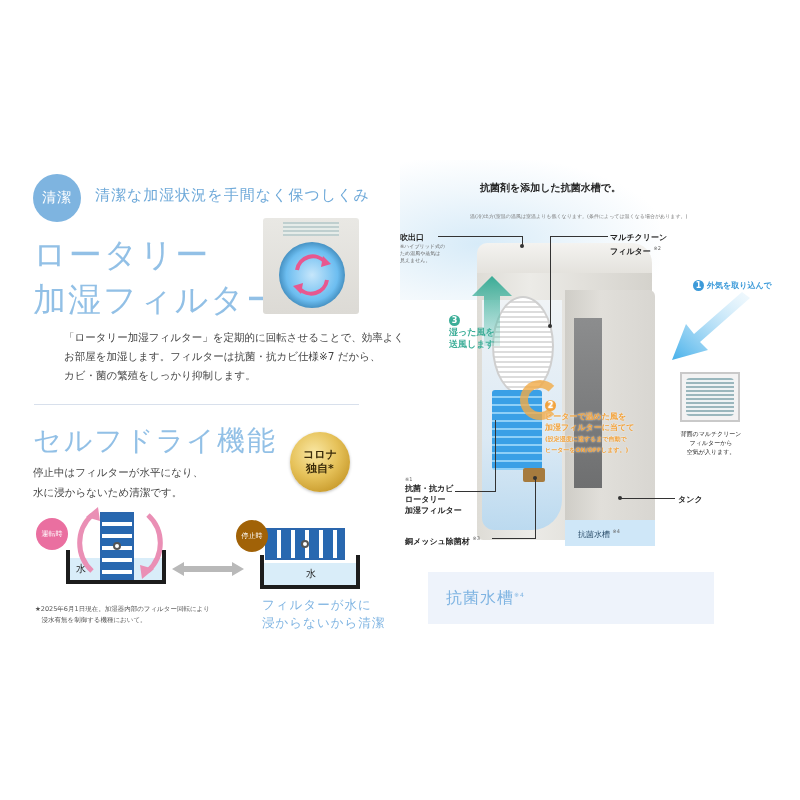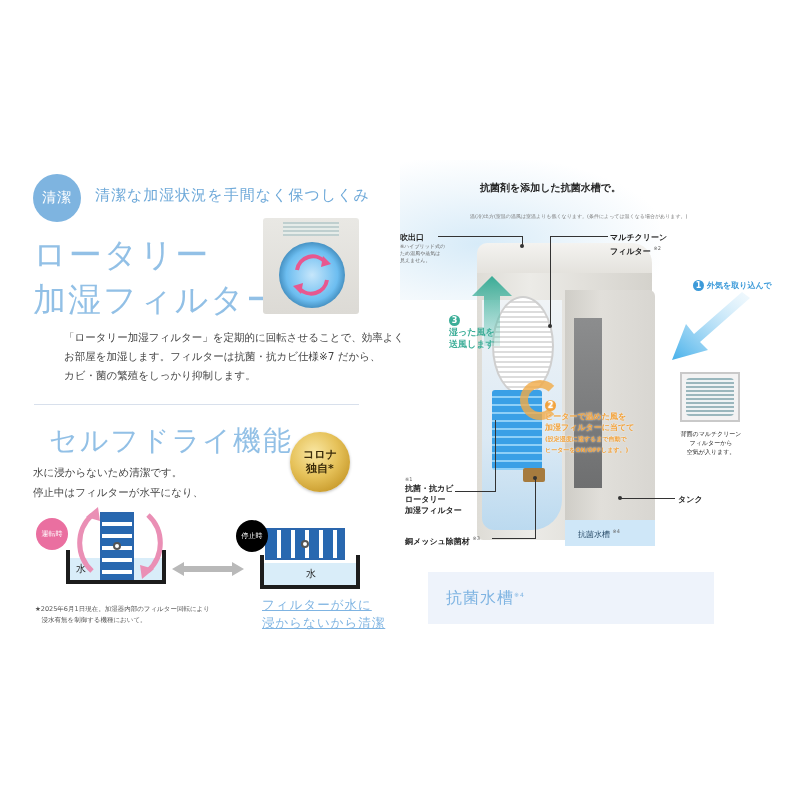--- a/index.html
+++ b/index.html
@@ -28,21 +28,21 @@
     position: absolute; left: 16px; top: 24px; width: 66px; height: 66px; border-radius: 50%;
     background: radial-gradient(circle, #c6e6fb 0%, #6cbdf0 55%, #246a9a 85%, #1b2b3a 100%);
   }
   .rotary-photo svg { position: absolute; left: 16px; top: 24px; }
 
   .rotary-desc { position: absolute; left: 33px; top: 328px; font-size: 10.5px; line-height: 19px; color: #444; width: 330px; margin-left: 31px; }
   .rotary-desc div { white-space: nowrap; }
 
   .divider { position: absolute; left: 34px; top: 404px; width: 325px; height: 1px; background: #d8e0ec; }
 
-  .selfdry-title { position: absolute; left: 33px; top: 422px; font-size: 28px; color: #92c0e6; letter-spacing: 2px; white-space: nowrap; margin-left: 16px; }
+  .selfdry-title { position: absolute; left: 33px; top: 422px; font-size: 28px; color: #92c0e6; letter-spacing: 2px; white-space: nowrap; }
   .selfdry-desc { position: absolute; left: 33px; top: 462px; font-size: 10.5px; line-height: 20px; color: #444; }
   .selfdry-desc div { white-space: nowrap; }
 
   .gold-badge {
     position: absolute; left: 290px; top: 432px; width: 60px; height: 60px; border-radius: 50%;
     background: radial-gradient(circle at 40% 35%, #f9e7a3 0%, #e6c25a 45%, #c89a2b 80%, #a77b18 100%);
     box-shadow: 0 1px 3px rgba(0,0,0,0.25);
     display: flex; flex-direction: column; align-items: center; justify-content: center;
     font-size: 11px; font-weight: bold; color: #3b2c0a; line-height: 14px;
   }
@@ -61,21 +61,21 @@
   }
   .filter-horiz {
     position: absolute; left: 265px; top: 528px; width: 80px; height: 32px;
     background: repeating-linear-gradient(90deg, #2868b0 0 10px, #ffffff 10px 14px); border: 2px solid #2a66ad;
   }
   .hub { position: absolute; width: 8px; height: 8px; border-radius: 50%; border: 2px solid #555; background: #fff; }
 
   .double-arrow { position: absolute; left: 172px; top: 562px; width: 72px; height: 14px; }
   .note-text { position: absolute; left: 35px; top: 604px; font-size: 6.5px; line-height: 11px; color: #555; white-space: nowrap; }
   .not-submerged { position: absolute; left: 262px; top: 596px; font-size: 12.5px; line-height: 18px; color: #7fb4e2; letter-spacing: 1px; }
-  .not-submerged div { white-space: nowrap; text-decoration: underline; }
+  .not-submerged div { white-space: nowrap; }
 
   
   .sky-glow {
     position: absolute; left: 400px; top: 160px; width: 260px; height: 140px;
     background: radial-gradient(ellipse at 30% 60%, #d7ebf8 0%, rgba(230,242,250,0.6) 45%, rgba(255,255,255,0) 75%);
   }
   .intro-text { position: absolute; left: 480px; top: 180px; font-size: 10px; line-height: 15px; color: #222; font-weight: bold; }
   .intro-text div { white-space: nowrap; }
   .intro-small { position: absolute; left: 470px; top: 213px; font-size: 5px; color: #777; white-space: nowrap; }
 
@@ -174,22 +174,22 @@
 <div class="rotary-desc">
   <div>「ロータリー加湿フィルター」を定期的に回転させることで、効率よく</div>
   <div>お部屋を加湿します。フィルターは抗菌・抗カビ仕様※7 だから、</div>
   <div>カビ・菌の繁殖をしっかり抑制します。</div>
 </div>
 
 <div class="divider"></div>
 
 <div class="selfdry-title">セルフドライ機能</div>
 <div class="selfdry-desc">
+  <div>停止中はフィルターが水平になり、</div>
   <div>水に浸からないため清潔です。</div>
-  <div>停止中はフィルターが水平になり、</div>
 </div>
 
 <div class="gold-badge">
   <span>コロナ</span>
   <span>独自*</span>
 </div>
 
 <div class="tank" style="left:66px; top:550px; width:100px; height:34px;">
   <div class="water" style="height:22px;"></div>
   <span class="water-label" style="left:6px; top:12px;">水</span>
@@ -209,21 +209,21 @@
 <svg class="double-arrow" viewBox="0 0 72 14">
   <polygon points="0,7 12,0 12,4 60,4 60,0 72,7 60,14 60,10 12,10 12,14" fill="#b9b9b9"></polygon>
 </svg>
 
 <div class="tank" style="left:260px; top:555px; width:100px; height:34px;">
   <div class="water" style="height:22px;"></div>
   <span class="water-label" style="left:42px; top:12px;">水</span>
 </div>
 <div class="filter-horiz"></div>
 <div class="hub" style="left:301px; top:540px;"></div>
-<div class="state-dot" style="left:236px; top:520px; background:#000000;">
+<div class="state-dot" style="left:236px; top:520px; background:#a16207;">
   <span>停止時</span>
 </div>
 
 <div class="note-text">
   <div>★2025年6月1日現在。加湿器内部のフィルター回転により</div>
   <div>　浸水有無を制御する機種において。</div>
 </div>
 <div class="not-submerged">
   <div>フィルターが水に</div>
   <div>浸からないから清潔</div>

